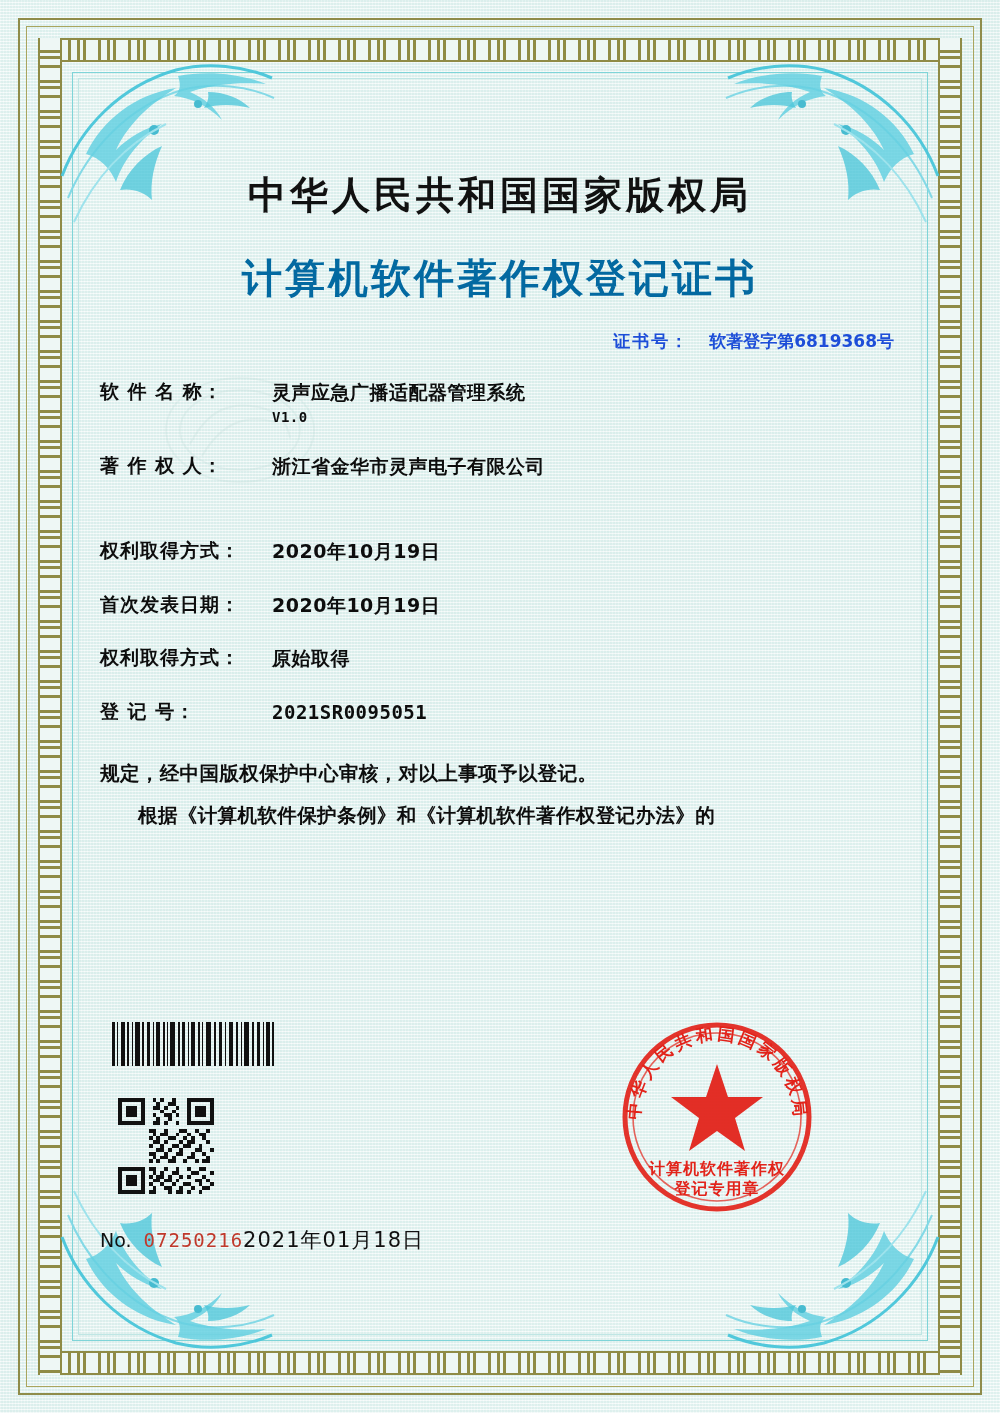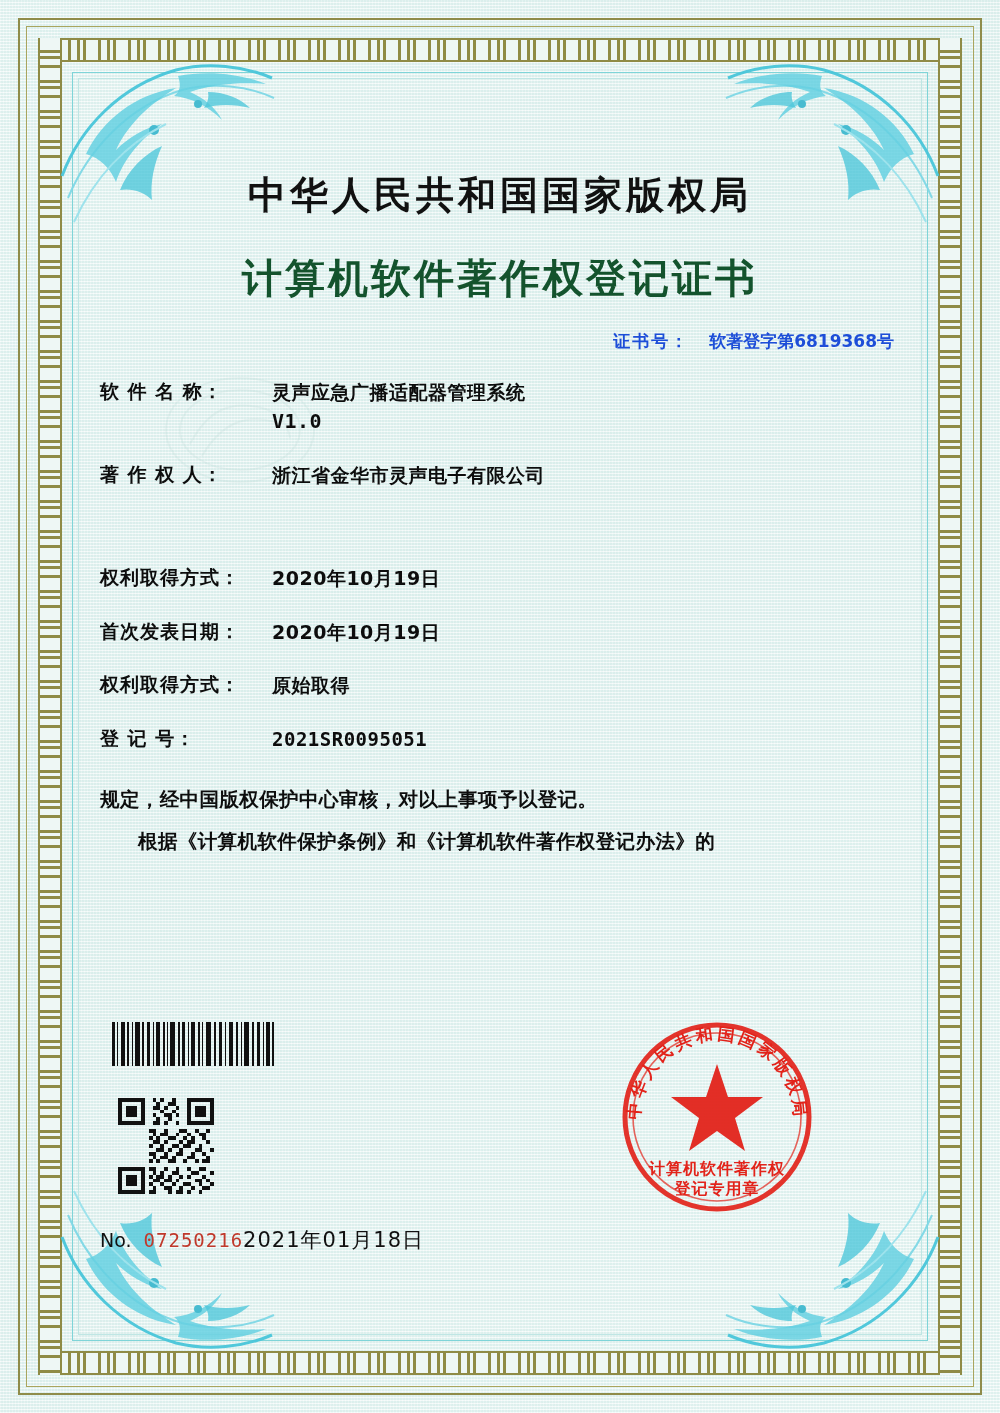--- a/index.html
+++ b/index.html
@@ -138,21 +138,21 @@
     letter-spacing: 4px;
     color: #111;
     margin: 0 0 30px 0;
   }
   .title-sub {
     text-align: center;
     font-family: "DejaVu Serif", "Liberation Serif", serif;
     font-size: 40px;
     font-weight: bold;
     letter-spacing: 3px;
-    color: #14532d;
+    color: #0369a1;
     margin: 0 0 24px 0;
   }
 
   .cert-no-row {
     text-align: right;
     font-size: 17px;
     font-weight: bold;
     color: #1d4ed8;
     margin-right: 6px;
     margin-bottom: 26px;
@@ -160,38 +160,37 @@
   }
   .cert-no-row .lbl { letter-spacing: 2px; margin-right: 14px; }
 
   .field {
     display: flex;
     align-items: flex-start;
     margin-bottom: 26px;
     font-size: 19px;
     color: #0d0d0d;
     font-family: "DejaVu Sans", "Liberation Sans", sans-serif;
-    margin-top: 18px;
   }
   .field .lbl {
     width: 172px;
     flex: 0 0 172px;
     font-weight: bold;
     letter-spacing: 1px;
     white-space: nowrap;
   }
   .field .val {
     font-weight: bold;
     line-height: 1.45;
     letter-spacing: 0.5px;
   }
   .field .val .ver {
     font-family: "DejaVu Sans Mono", "Liberation Mono", monospace;
     font-weight: bold;
-    font-size: 20px;
+    font-size: 14px;
     display: block;
   }
   .mono {
     font-family: "DejaVu Sans Mono", "Liberation Mono", monospace;
     font-weight: bold;
     letter-spacing: 0.5px;
   }
 
   .gap-lg { height: 32px; }
 

